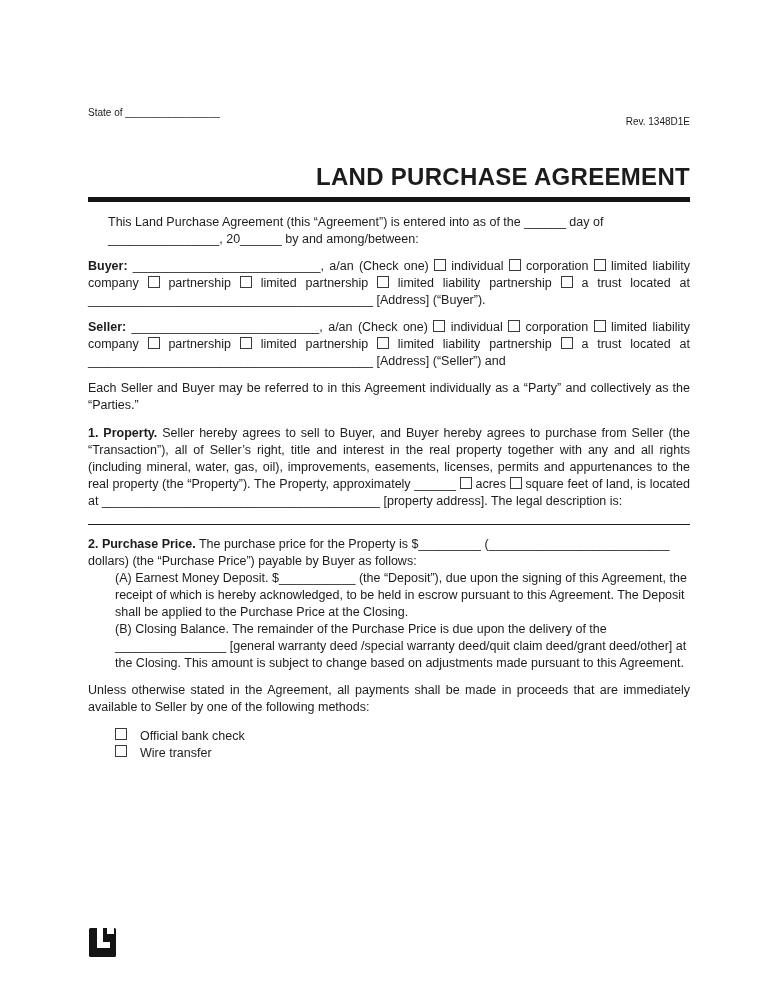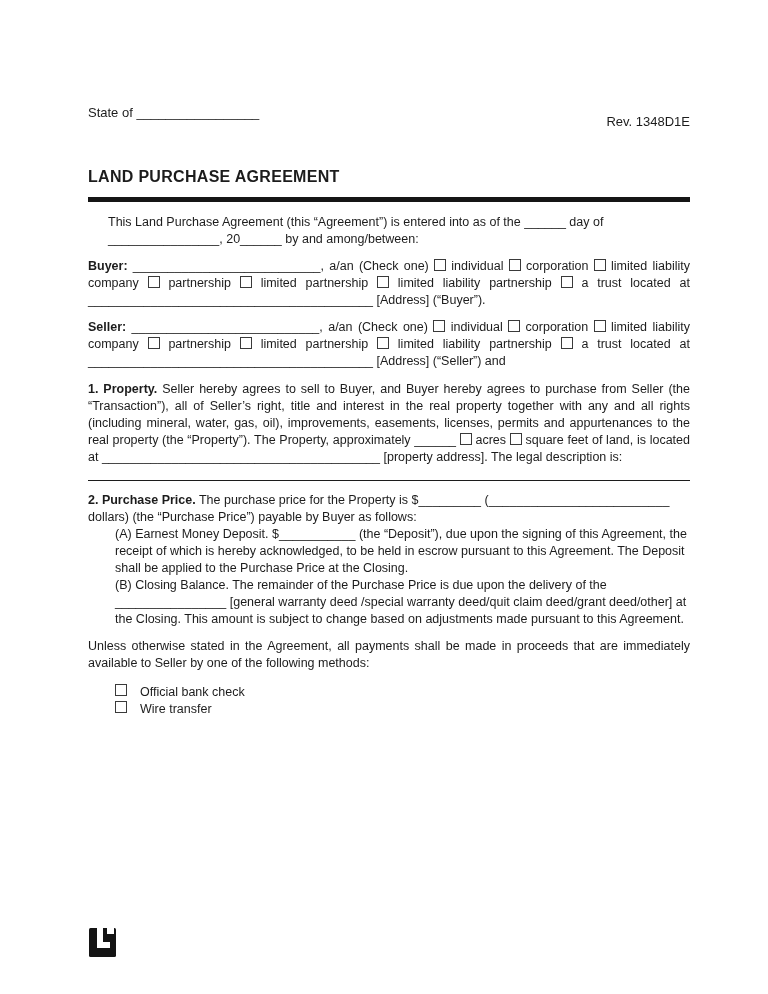--- a/index.html
+++ b/index.html
@@ -11,23 +11,23 @@
     font-size:12.5px;
     line-height:17px;
     color:#1c1c1c;
     padding:105px 78px 0 88px;
     box-sizing:border-box;
     overflow:hidden;
   }
   p { margin:0; }
   .justify { text-align:justify; }
   .b { font-weight:700; }
-  .hdr { display:flex; justify-content:space-between; align-items:flex-start; font-size:13px; line-height:15px; }
+  .hdr { display:flex; justify-content:space-between; align-items:flex-start; font-size:10px; line-height:15px; }
   .rev { margin-top:9px; }
-  .title { margin-top:37px; text-align:left; font-size:16px; font-weight:700; line-height:22px; letter-spacing:0.3px; }
+  .title { margin-top:37px; text-align:right; font-size:24px; font-weight:700; line-height:22px; letter-spacing:0.3px; }
   .rule { margin-top:9px; height:5px; background:#151515; }
   .p-intro { margin-top:12px;margin-left:20px; }
   .p-std { margin-top:10px; }
   .p-sec { margin-top:11px; }
   .legal1 { height:14px; border-bottom:1.5px solid #1c1c1c; }
   .p-legalcont { margin-top:2px; }
   .deposit { padding-left:27px; }
   .checklist { margin-top:12px; padding-left:27px; }
   .chk-row { display:flex; align-items:flex-start; height:17px; }
   .chk-row .cb { margin-right:13px; }
@@ -93,20 +93,21 @@
     <span>limited partnership</span>
     <span class="cb"></span>
     <span>limited liability partnership</span>
     <span class="cb"></span>
     <span>a trust</span>
     <span>located at</span>
     <span>_________________________________________</span>
     <span>[Address] (“Seller”) and</span>
   </p>
 
+  <p class="p-std justify">Each Seller and Buyer may be referred to in this Agreement individually as a “Party” and collectively as the “Parties.”</p>
 
   <p class="p-sec justify">
     <span class="b">1. Property.</span>
     <span>Seller hereby agrees to sell to Buyer, and Buyer hereby agrees to purchase from Seller (the “Transaction”), all of Seller’s right, title and interest in the real property together with any and all rights (including mineral, water, gas, oil), improvements, easements, licenses, permits and appurtenances to the real property (the “Property”). The Property, approximately ______</span>
     <span class="cb"></span>
     <span>acres</span>
     <span class="cb"></span>
     <span>square feet of land, is located at</span>
     <span>________________________________________</span>
     <span>[property address]. The legal description is:</span>

